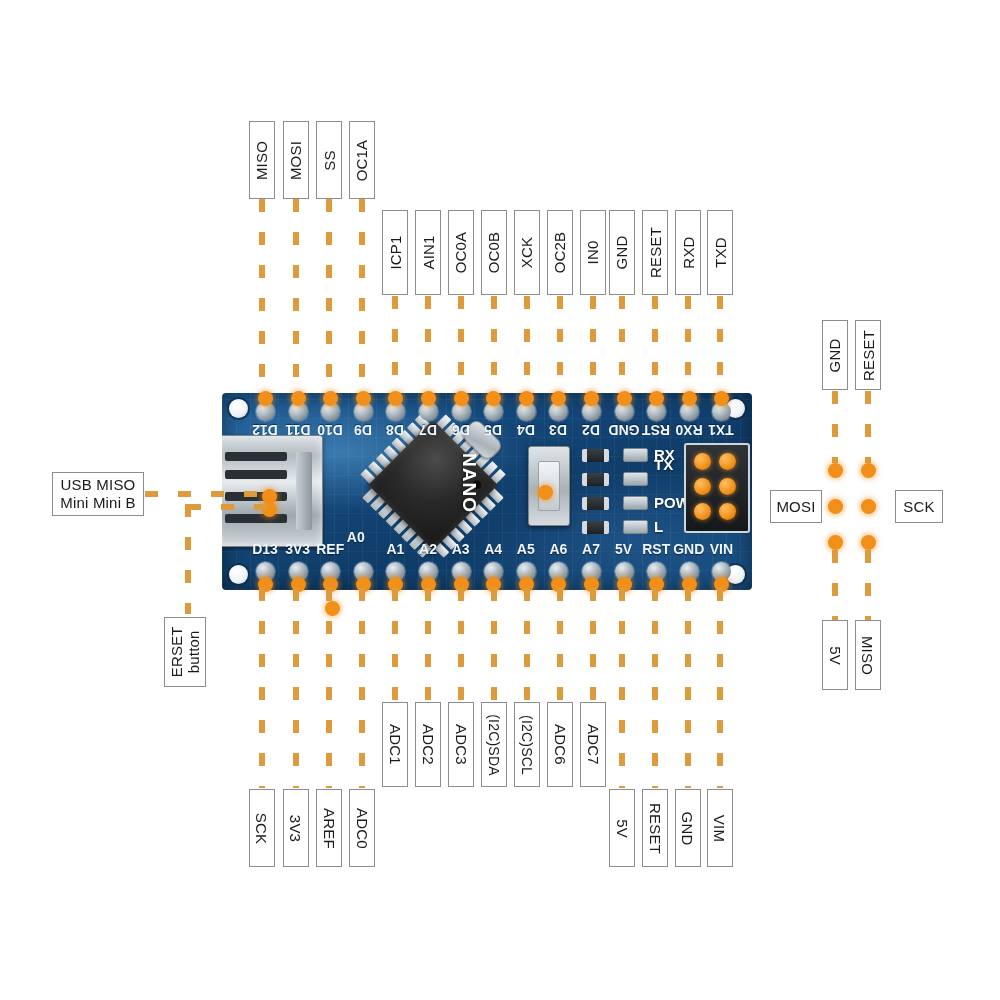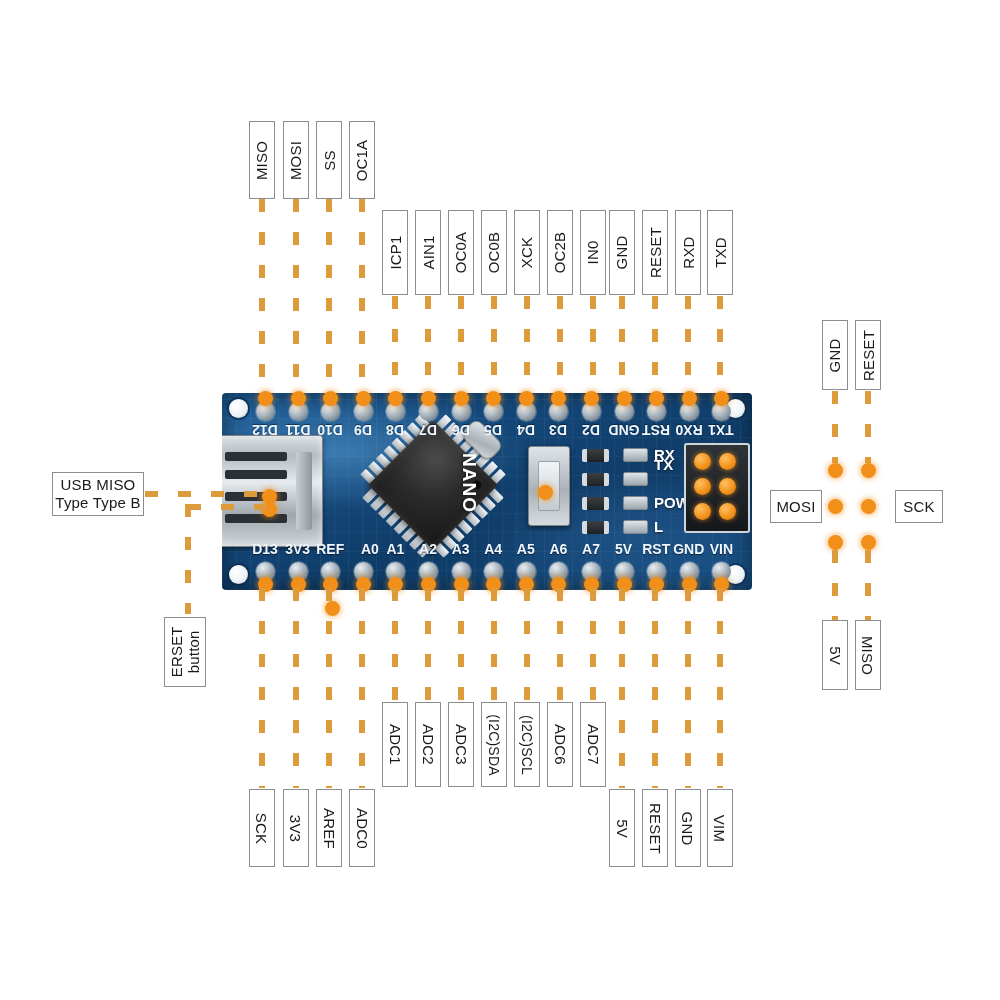--- a/index.html
+++ b/index.html
@@ -289,21 +289,21 @@
       <div class="dot" style="left: 290.6px; top: 577px;"></div>
       <div class="pad" style="left: 321.2px; top: 402px;"></div>
       <div class="silk flip" style="left: 314.2px; top: 422px; width: 32px; text-align: center;">D10</div>
       <div class="pad" style="left: 321.2px; top: 562px;"></div>
       <div class="silk" style="left: 314.2px; top: 541px; width: 32px; text-align: center;">REF</div>
       <div class="dot" style="left: 323.2px; top: 391px;"></div>
       <div class="dot" style="left: 323.2px; top: 577px;"></div>
       <div class="pad" style="left: 353.8px; top: 402px;"></div>
       <div class="silk flip" style="left: 346.8px; top: 422px; width: 32px; text-align: center;">D9</div>
       <div class="pad" style="left: 353.8px; top: 562px;"></div>
-      <div class="silk" style="left: 346.8px; top: 541px; width: 32px; text-align: right;">A0</div>
+      <div class="silk" style="left: 346.8px; top: 529px; width: 32px; text-align: left;">A0</div>
       <div class="dot" style="left: 355.8px; top: 391px;"></div>
       <div class="dot" style="left: 355.8px; top: 577px;"></div>
       <div class="pad" style="left: 386.4px; top: 402px;"></div>
       <div class="silk flip" style="left: 379.4px; top: 422px; width: 32px; text-align: center;">D8</div>
       <div class="pad" style="left: 386.4px; top: 562px;"></div>
       <div class="silk" style="left: 379.4px; top: 541px; width: 32px; text-align: center;">A1</div>
       <div class="dot" style="left: 388.4px; top: 391px;"></div>
       <div class="dot" style="left: 388.4px; top: 577px;"></div>
       <div class="pad" style="left: 419px; top: 402px;"></div>
       <div class="silk flip" style="left: 412px; top: 422px; width: 32px; text-align: center;">D7</div>
@@ -365,21 +365,21 @@
       <div class="silk" style="left: 705.4px; top: 541px; width: 32px; text-align: center;">VIN</div>
       <div class="dot" style="left: 714.4px; top: 391px;"></div>
       <div class="dot" style="left: 714.4px; top: 577px;"></div>
       <div class="dot" style="left: 262px; top: 489px;"></div>
       <div class="dot" style="left: 262px; top: 502px;"></div>
       <div class="dot" style="left: 325px; top: 601px;"></div>
       <div class="dot" style="left: 538px; top: 485px;"></div>
     </div>
 
   <div class="lbl h two" style="left:52px;top:472px;width:92px;height:44px;">
-    <span><span>USB MISO</span><br><span>Type Type B</span></span>
+    <span><span>USB MISO</span><br><span>Mini Mini B</span></span>
   </div>
   <div class="dashh" style="left:145px;top:491px;width:128px;"></div>
   <div class="dashh" style="left:188px;top:504px;width:92px;"></div>
   <div class="dashv" style="left:185px;top:504px;height:110px;"></div>
   <div class="lbl vt two" style="left:164px;top:617px;width:42px;height:70px;">
     <span><span>ERSET</span><br><span>button</span></span>
   </div>
 
   <div class="dashv" style="left:259px;top:588px;height:200px;"></div>
   <div class="dashv" style="left:293px;top:588px;height:200px;"></div>

